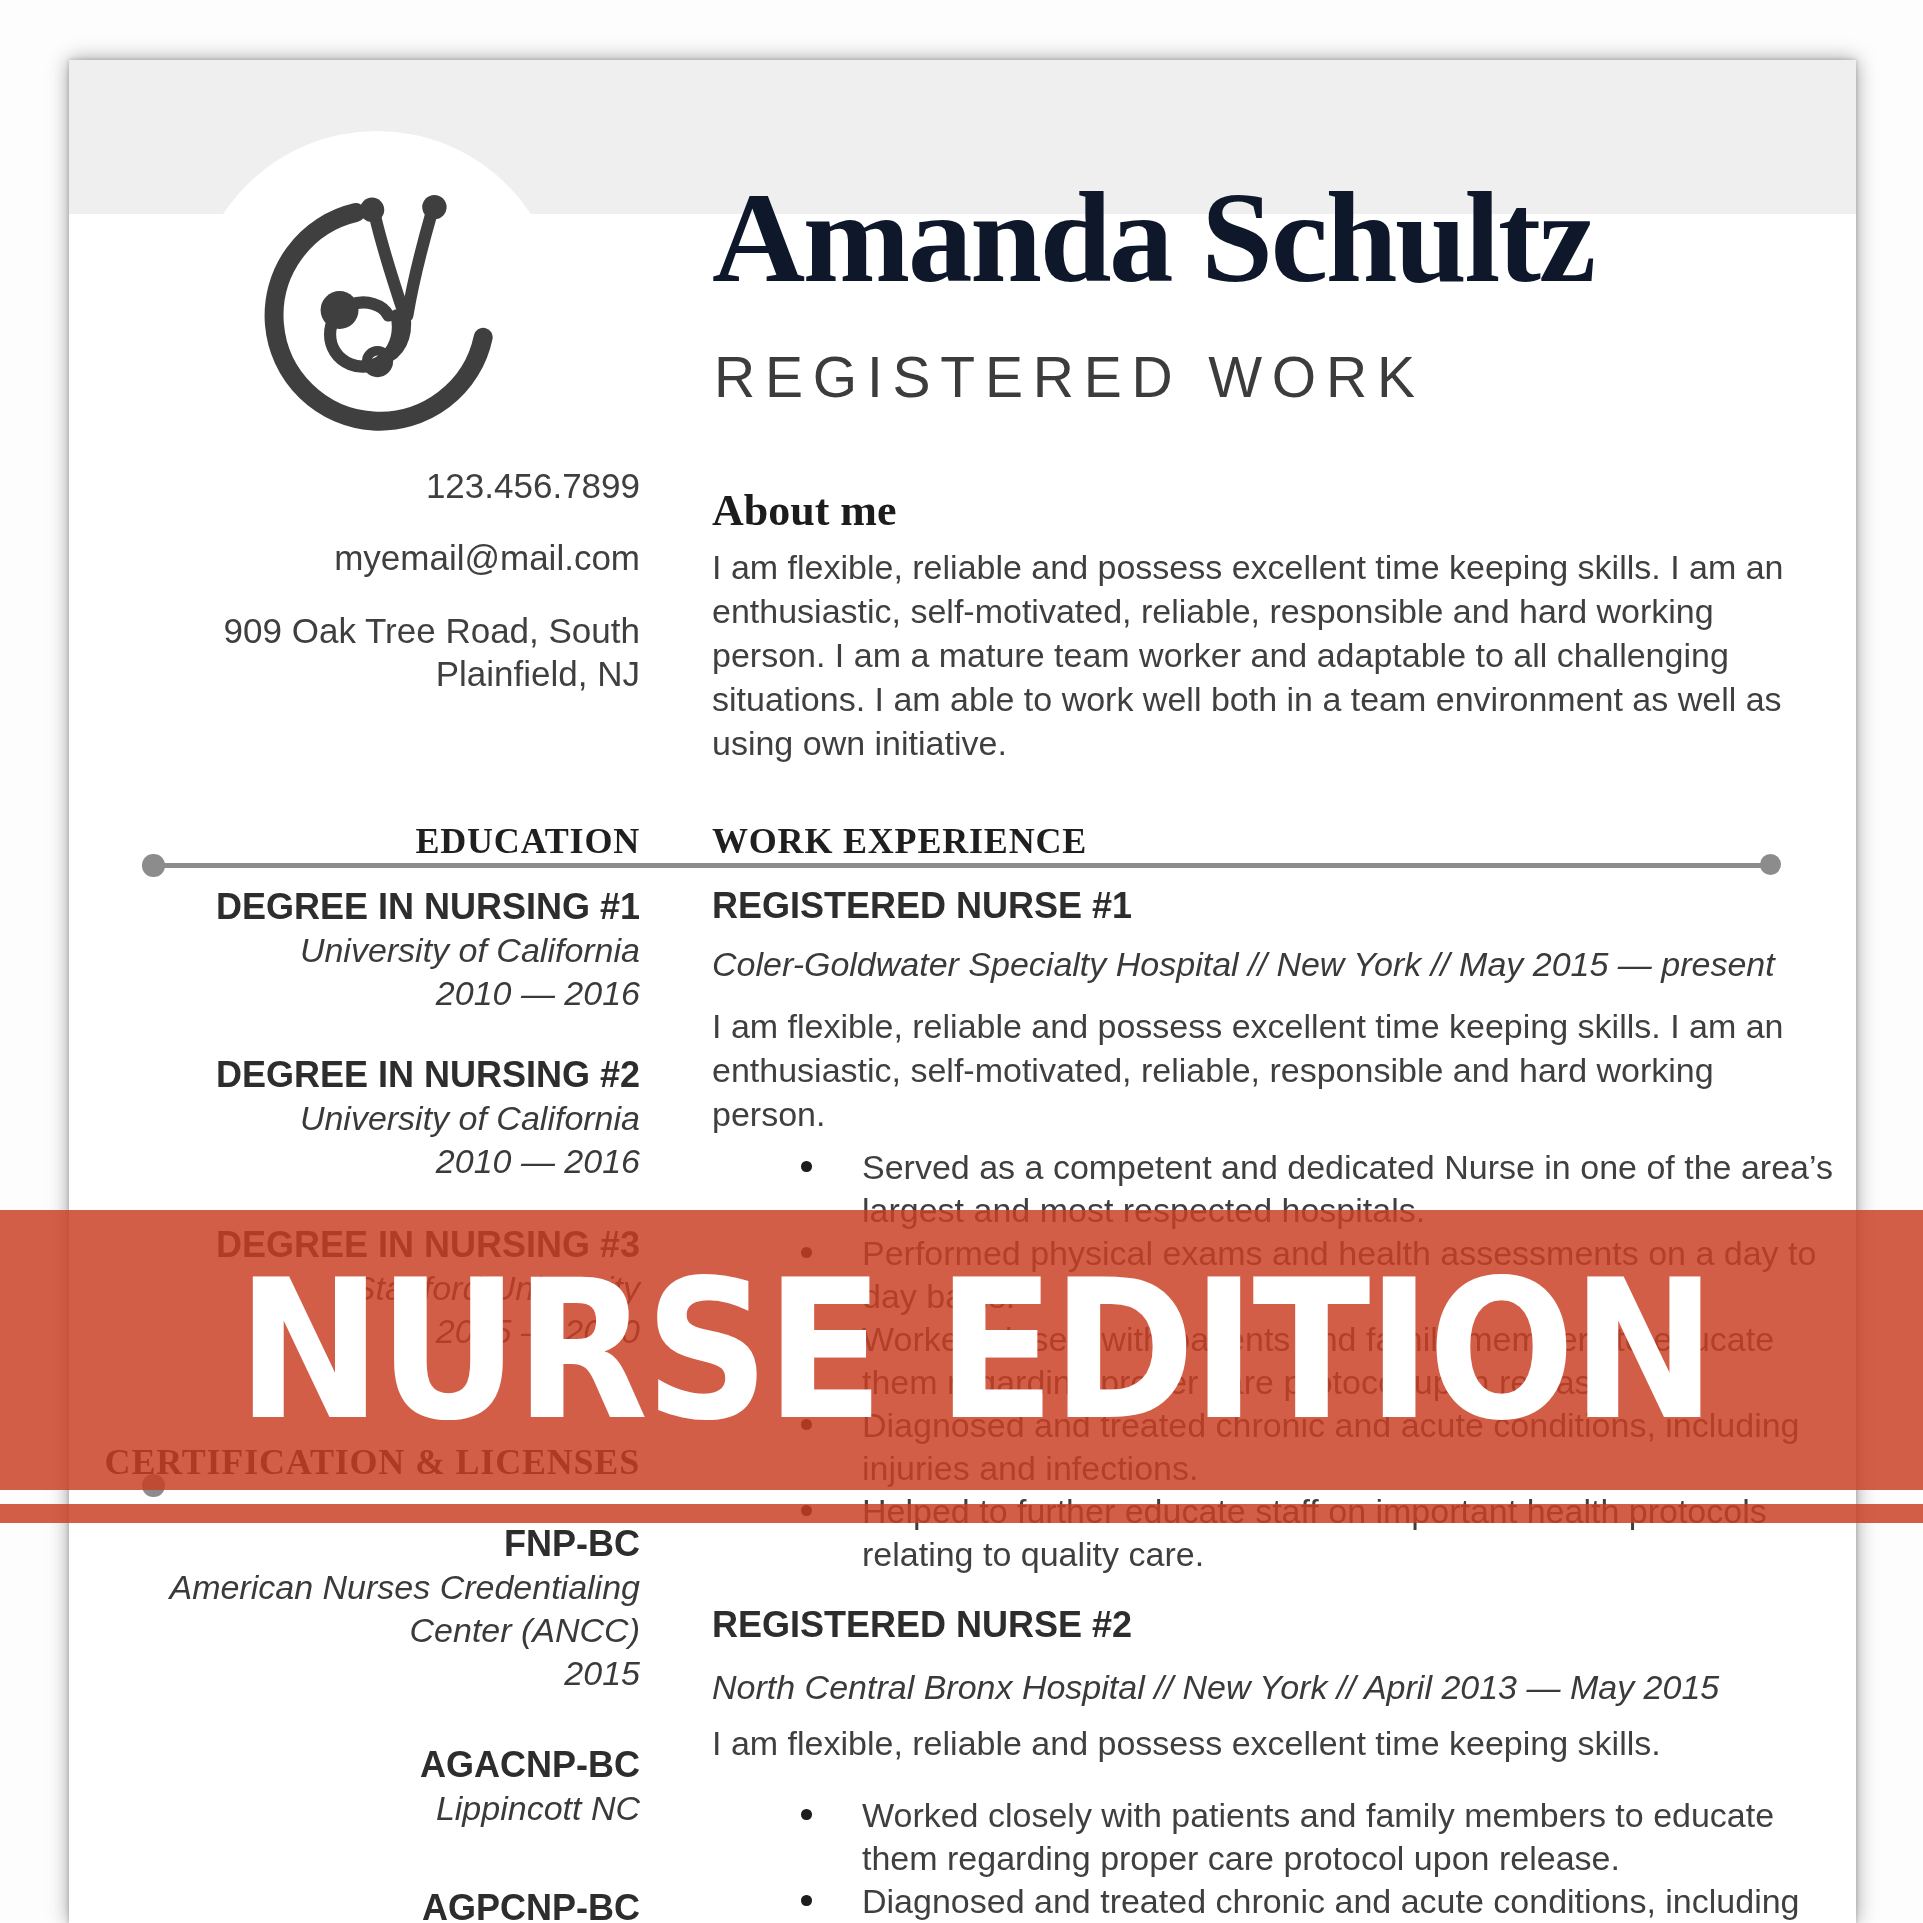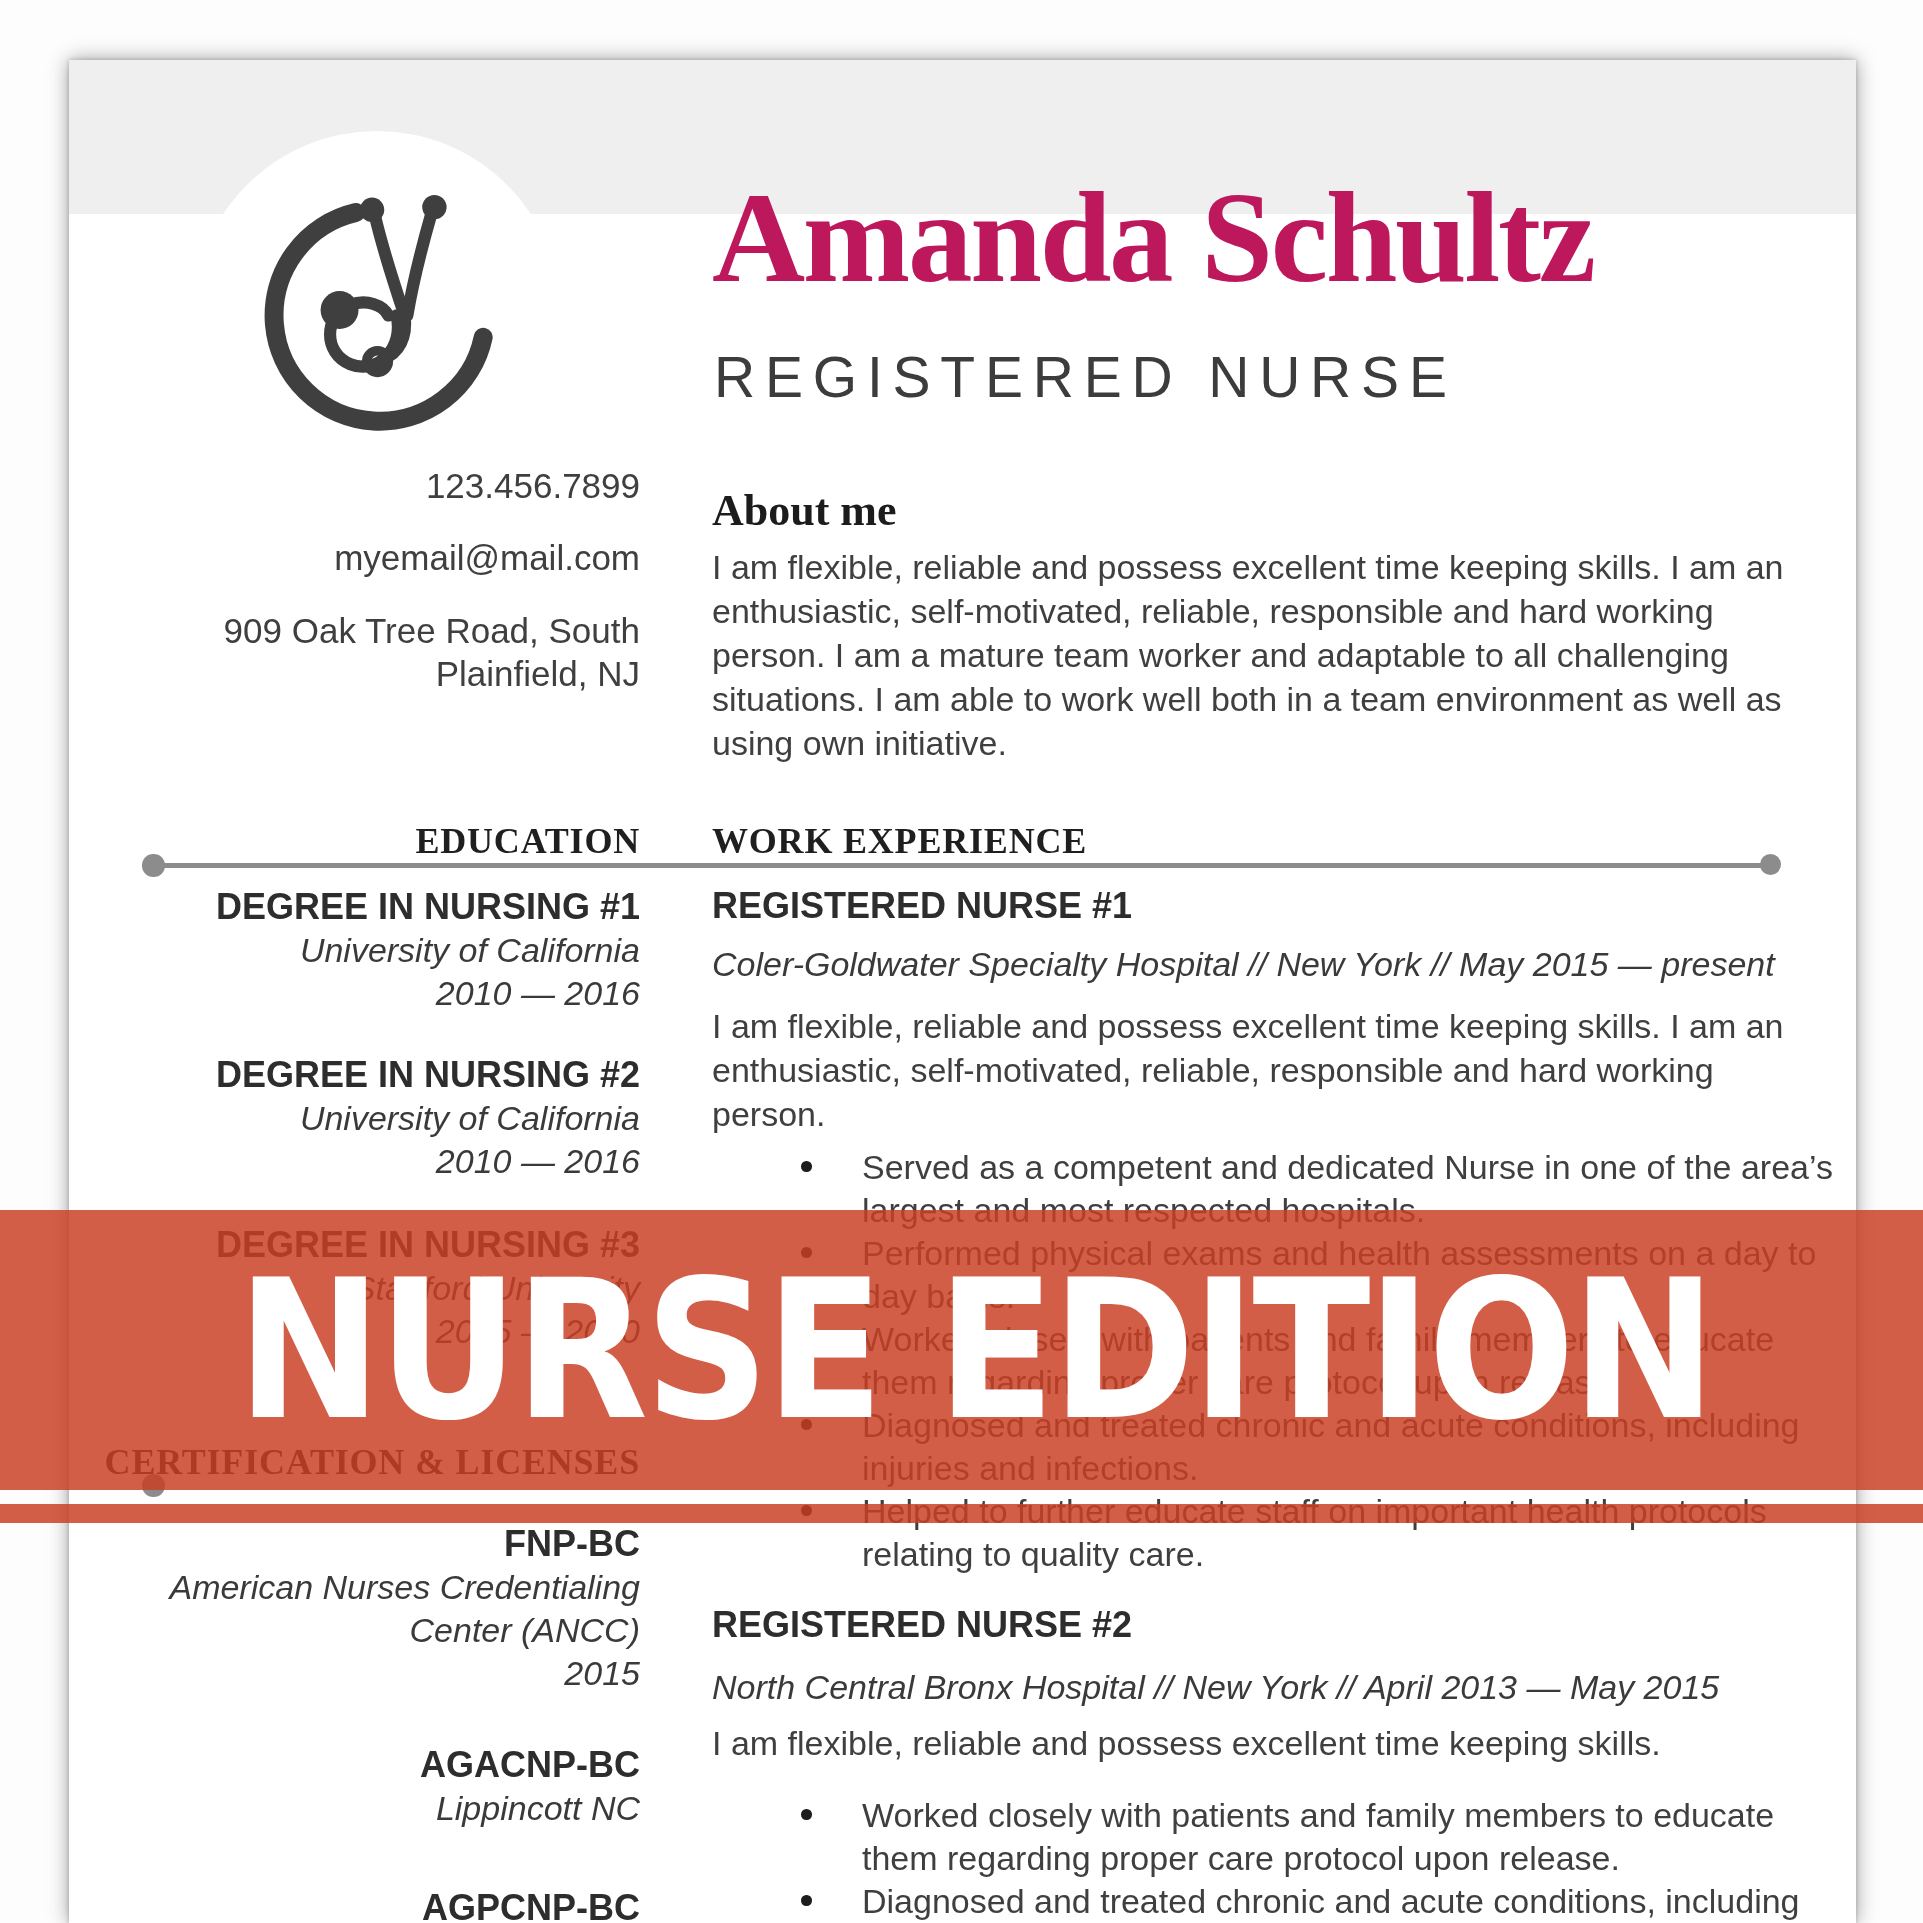--- a/index.html
+++ b/index.html
@@ -6,21 +6,21 @@
   .canvas{position:relative;width:1924px;height:1924px;overflow:hidden;background:#fdfdfd;
           font-family:"Liberation Sans","DejaVu Sans",sans-serif;}
   .page{position:absolute;left:69px;top:60px;width:1787px;height:1864px;background:#ffffff;
         box-shadow:0 0 19.5px rgba(0,0,0,0.38), 0 0 4.5px rgba(0,0,0,0.22);}
   .band{position:absolute;left:0;top:0;width:100%;height:154px;background:#efefef;}
   .logo-circle{position:absolute;left:124px;top:71px;width:368px;height:368px;border-radius:50%;background:#ffffff;
                display:flex;align-items:center;justify-content:center;}
   .logo-circle svg{width:271px;height:271px;}
 
   .name{position:absolute;left:643px;top:113px;font-family:"Liberation Serif","DejaVu Serif",serif;
-        font-weight:700;font-size:129px;line-height:129px;letter-spacing:-2.3px;color:#be185d;white-space:nowrap;}
+        font-weight:700;font-size:129px;line-height:129px;letter-spacing:-2.3px;color:#0f172a;white-space:nowrap;}
   .subtitle{position:absolute;left:645px;top:284px;font-size:57px;letter-spacing:9.8px;color:#3c3c3c;white-space:nowrap;}
   .contact-row{position:absolute;left:30px;width:541px;text-align:right;font-size:35px;line-height:43px;color:#3f3f3f;white-space:pre-line;}
 
   .sec-head{font-family:"Liberation Serif","DejaVu Serif",serif;font-weight:700;font-size:36px;color:#1f1f1f;letter-spacing:0.8px;white-space:nowrap;}
   .sec-head.right{position:absolute;left:30px;width:541px;text-align:right;}
   .sec-head.left{position:absolute;left:643px;}
 
   .about-head{position:absolute;left:643px;top:425px;font-family:"Liberation Serif","DejaVu Serif",serif;
               font-weight:700;font-size:44px;color:#1c1c1c;}
   .body-text{font-size:34px;line-height:44px;color:#3f3f3f;white-space:pre-line;}
@@ -63,21 +63,21 @@
         <path d="M 49 13 C 52 26 56 38 60 50" fill="none" stroke="#3f3f3f" stroke-width="4.5" stroke-linecap="round"></path>
         <path d="M 70 12 C 66 26 63 38 61 50" fill="none" stroke="#3f3f3f" stroke-width="4.5" stroke-linecap="round"></path>
         <path d="M 60 50 C 61 58 58 64 52 66" fill="none" stroke="#3f3f3f" stroke-width="4.5" stroke-linecap="round"></path>
         <circle cx="50" cy="67" r="4" fill="none" stroke="#3f3f3f" stroke-width="3.5"></circle>
         <circle cx="48" cy="11" r="4.5" fill="#3f3f3f"></circle>
         <circle cx="71" cy="10" r="4.5" fill="#3f3f3f"></circle>
       </svg>
     </div>
 
     <div class="name">Amanda Schultz</div>
-    <div class="subtitle">REGISTERED NURSE</div>
+    <div class="subtitle">REGISTERED WORK</div>
 
     <div class="contact-row" style="top:404px;">123.456.7899</div>
     <div class="contact-row" style="top:476px;">myemail@mail.com</div>
     <div class="contact-row" style="top:549px;">909 Oak Tree Road, South
 Plainfield, NJ</div>
 
     <div class="about-head">About me</div>
     <div class="body-text about-body">I am flexible, reliable and possess excellent time keeping skills. I am an
 enthusiastic, self-motivated, reliable, responsible and hard working
 person. I am a mature team worker and adaptable to all challenging

